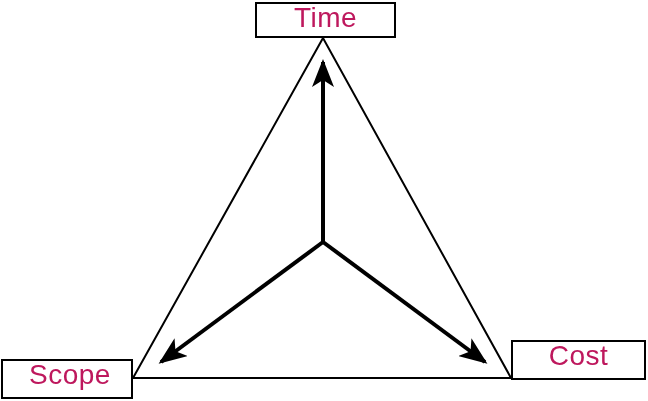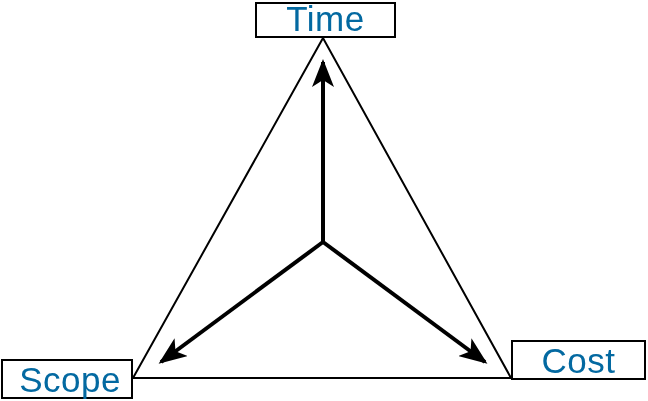--- a/index.html
+++ b/index.html
@@ -21,25 +21,25 @@
     top: 0;
     width: 648px;
     height: 401px;
   }
   .node-box {
     position: absolute;
     box-sizing: border-box;
     background: #ffffff;
     border: 2px solid #000000;
     display: flex;
-    align-items: flex-end;
+    align-items: flex-start;
     justify-content: center;
-    font-size: 35px;
+    font-size: 28px;
     line-height: 1;
-    color: #0369a1;
+    color: #be185d;
     letter-spacing: 0.5px;
   }
   .node-time  { left: 255px; top: 2px;   width: 141px; height: 36px; }
   .node-scope { left: 1px;   top: 359px; width: 132px; height: 40px; padding-left: 6px; }
   .node-cost  { left: 511px; top: 340px; width: 135px; height: 40px; }
 </style>
 </head>
 <body>
 
 <div class="canvas">

